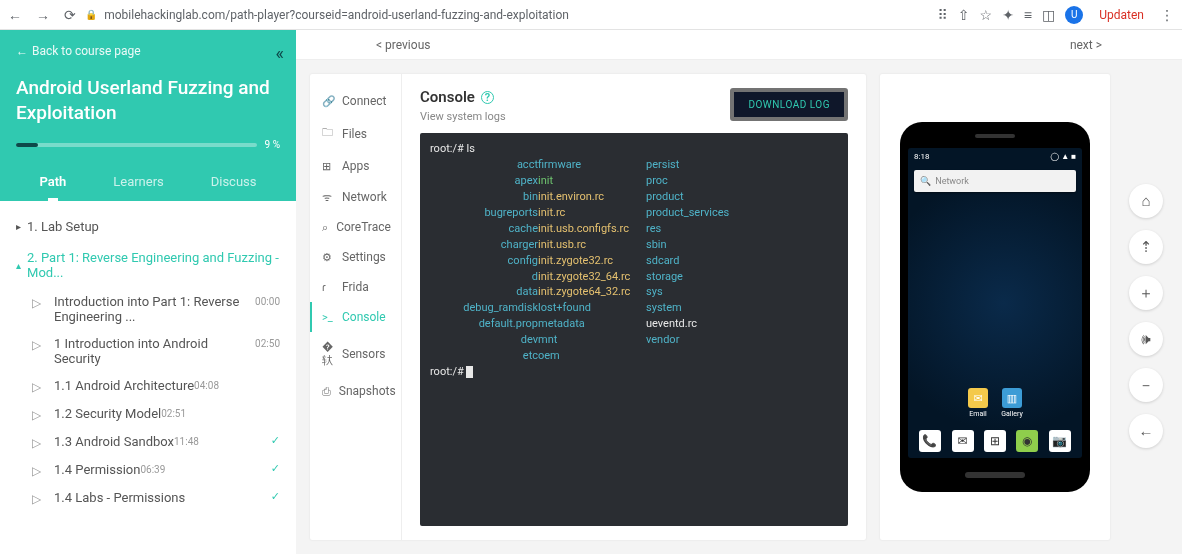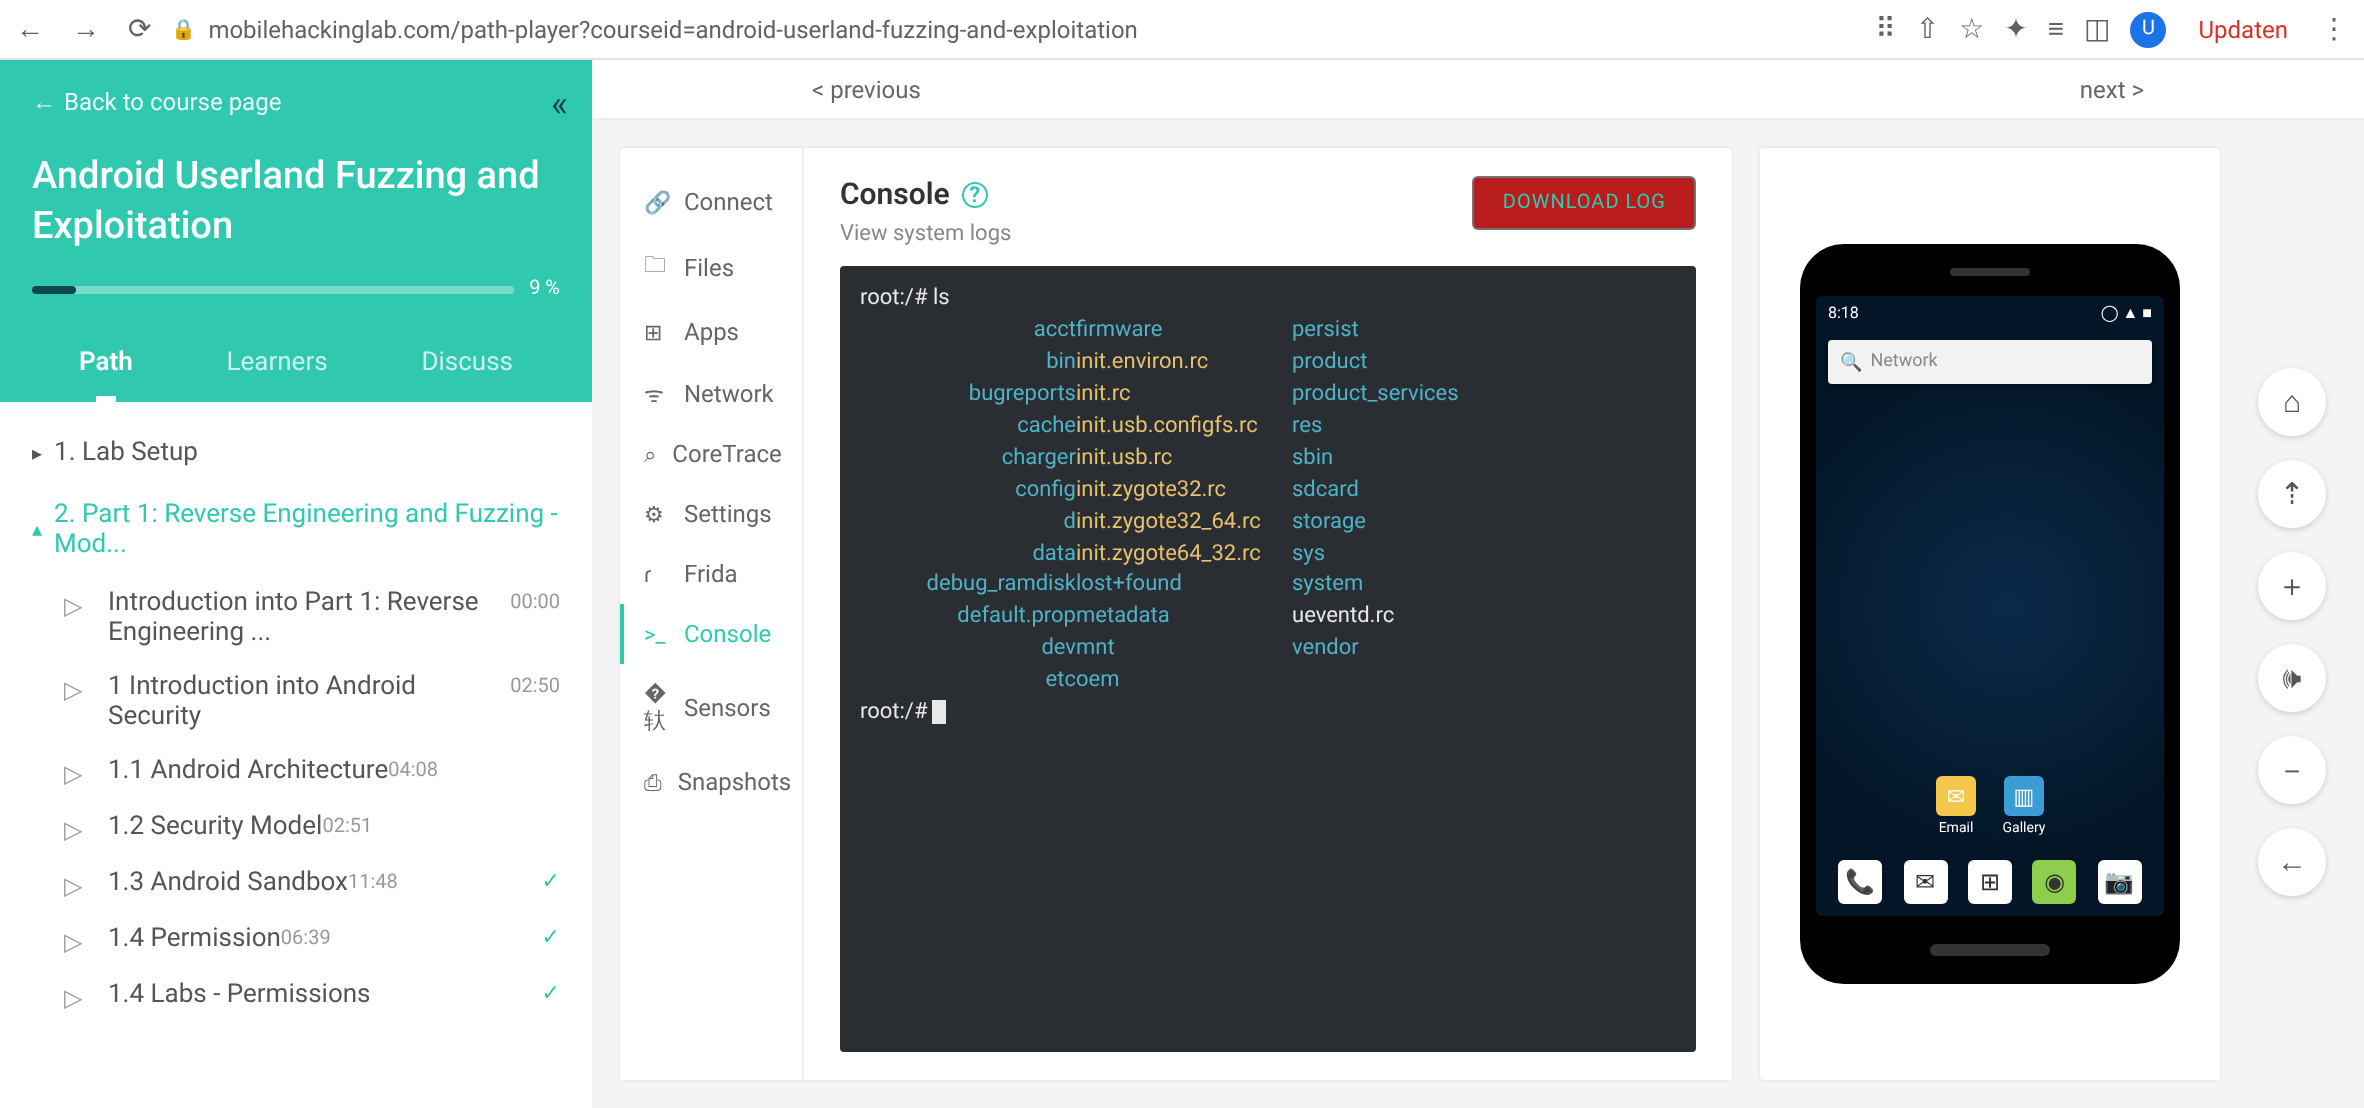--- a/index.html
+++ b/index.html
@@ -36,37 +36,37 @@
 .section-row.expanded { color: #30c9b0; }
 .section-row .caret { font-size: 10px; }
 .lesson-item { padding: 6px 16px 6px 32px; display: flex; align-items: flex-start; gap: 8px; font-size: 13px; color: #555; cursor: pointer; position: relative; }
 .lesson-item .ic { width: 14px; color: #999; font-size: 12px; flex-shrink: 0; margin-top: 2px; }
 .lesson-item .meta { display: flex; flex-direction: row; flex: 1; }
 .lesson-item .dur { font-size: 10px; color: #999; margin-top: 2px; }
 .lesson-item .check { color: #30c9b0; font-size: 11px; margin-left: auto; }
 
 
 .main { flex: 1; background: #f4f4f4; display: flex; flex-direction: column; }
-.pager { height: 30px; display: flex; align-items: center; justify-content: space-between; padding: 0 110px; font-size: 12px; color: #666; background: #fff; border-bottom: 1px solid #eee; }
+.pager { height: 30px; display: flex; align-items: center; justify-content: space-between; padding: 0 80px; font-size: 12px; color: #666; background: #fff; border-bottom: 1px solid #eee; }
 .pager span { cursor: pointer; }
 
 .workspace { flex: 1; display: flex; gap: 14px; padding: 14px; overflow: hidden; }
 .center-card { flex: 1; background: #fff; border-radius: 2px; display: flex; overflow: hidden; box-shadow: 0 0 2px rgba(0,0,0,.1); }
 
 .tool-nav { width: 92px; border-right: 1px solid #eee; padding: 12px 0; font-size: 12px; color: #666; }
 .tool-nav .item { display: flex; align-items: center; gap: 8px; padding: 8px 12px; cursor: pointer; }
 .tool-nav .item.active { color: #30c9b0; border-left: 2px solid #30c9b0; padding-left: 10px; }
 .tool-nav .item .ti { width: 12px; font-size: 11px; }
 
 .console-wrap { flex: 1; padding: 14px 18px; display: flex; flex-direction: column; }
 .console-head { display: flex; justify-content: space-between; align-items: flex-start; margin-bottom: 10px; }
 .console-head h3 { font-size: 15px; font-weight: 600; color: #333; display: flex; align-items: center; gap: 6px; }
 .console-head h3 .q { font-size: 11px; color: #30c9b0; border: 1px solid #30c9b0; border-radius: 50%; width: 13px; height: 13px; display: inline-flex; align-items: center; justify-content: center; }
 .console-head .sub { font-size: 11px; color: #888; margin-top: 4px; }
-.dl-btn { border: 1px solid #737373; color: #30c9b0; background: #b91c1c; font-size: 10px; letter-spacing: .5px; padding: 7px 14px; border-radius: 3px; cursor: pointer; }
+.dl-btn { border: 4px solid #737373; color: #30c9b0; background: #0f172a; font-size: 10px; letter-spacing: .5px; padding: 7px 14px; border-radius: 3px; cursor: pointer; }
 
 .terminal { flex: 1; background: #2a2d32; border-radius: 2px; padding: 8px 10px; font-family: "Menlo", "Consolas", monospace; font-size: 11px; line-height: 1.45; overflow: hidden; color: #d7dbe0; }
 .terminal .row { display: flex; }
 .terminal .col { display: inline-block; }
 .c1 { width: 108px; text-align: right; } .c2 { width: 108px; } .c3 { width: 120px; }
 .t-cyan { color: #4fb3c8; } .t-yellow { color: #e4c06f; } .t-white { color: #e8e8e8; } .t-green { color: #6fc46f; }
 .cursor { display: inline-block; width: 7px; height: 12px; background: #e8e8e8; vertical-align: middle; }
 
 
 .phone-card { width: 230px; background: #fff; border-radius: 2px; display: flex; align-items: center; justify-content: center; box-shadow: 0 0 2px rgba(0,0,0,.1); }
@@ -259,20 +259,25 @@
             <button class="dl-btn">DOWNLOAD LOG</button>
           </div>
           <div class="terminal" id="terminal">
               <div class="t-white">root:/# ls</div>
               <div class="row">
                 <span class="col c1 t-cyan">acct</span>
                 <span class="col c2 t-cyan">firmware</span>
                 <span class="col c3 t-cyan">persist</span>
               </div>
               <div class="row">
+                <span class="col c1 t-cyan">apex</span>
+                <span class="col c2 t-green">init</span>
+                <span class="col c3 t-cyan">proc</span>
+              </div>
+              <div class="row">
                 <span class="col c1 t-cyan">bin</span>
                 <span class="col c2 t-yellow">init.environ.rc</span>
                 <span class="col c3 t-cyan">product</span>
               </div>
               <div class="row">
                 <span class="col c1 t-cyan">bugreports</span>
                 <span class="col c2 t-yellow">init.rc</span>
                 <span class="col c3 t-cyan">product_services</span>
               </div>
               <div class="row">

